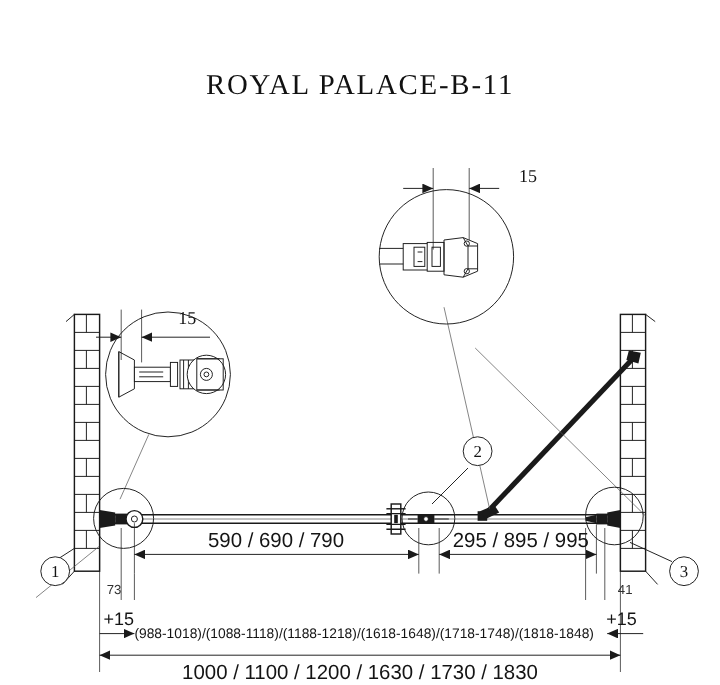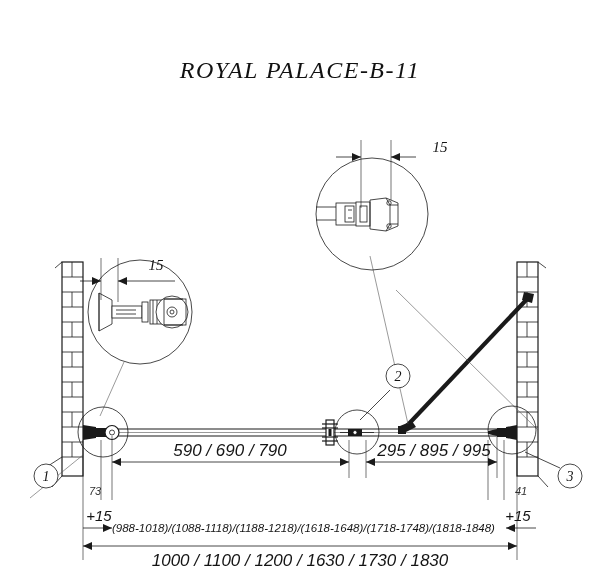--- a/index.html
+++ b/index.html
@@ -14,21 +14,20 @@
     color: #1a1a1a;
     overflow: hidden;
     position: relative;
   }
   #drawing-root {
     position: absolute;
     left: 0;
     top: 0;
     width: 600px;
     height: 414px;
-    font-style: italic;
   }
   svg {
     display: block;
   }
   .ttl {
     font-family: "Liberation Serif", serif;
     font-size: 24px;
     letter-spacing: 1.5px;
     fill: #111111;
   }

